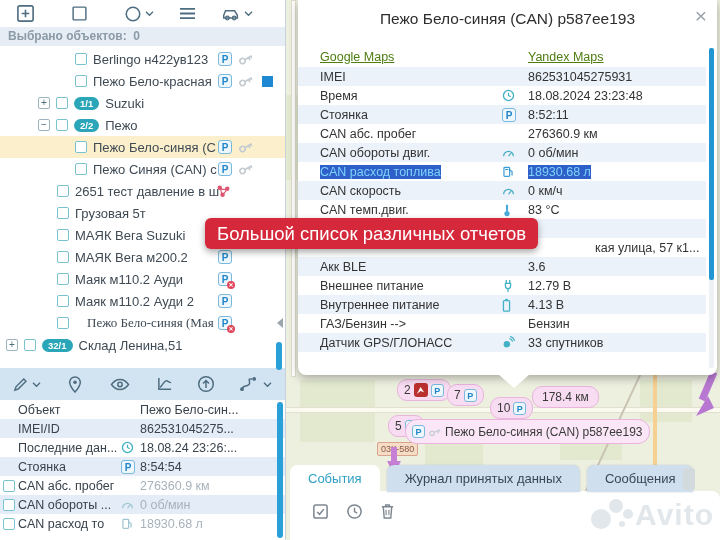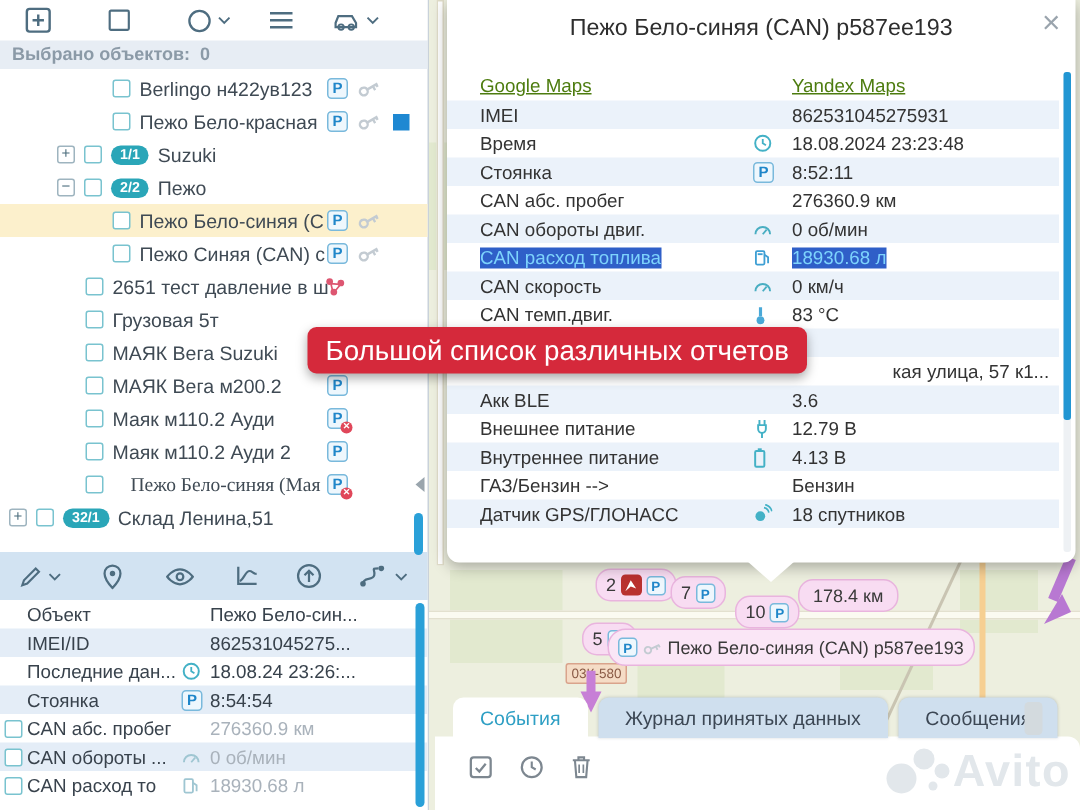--- a/index.html
+++ b/index.html
@@ -73,21 +73,21 @@
   .drow{height:19px;display:flex;align-items:center;font-size:12.5px;color:#38424c;position:relative;}
   .details > div:nth-child(even){background:#e4edf7;}
   .dlabel{position:absolute;left:18px;white-space:nowrap;}
   .dchk{position:absolute;left:3px;}
   .dicon{position:absolute;left:121px;display:flex;align-items:center;}
   .dvalue{position:absolute;left:140px;white-space:nowrap;}
   .muted{color:#a9b2bb;}
   .det-scroll{position:absolute;left:277px;top:402px;width:6px;height:136px;background:#2aa0d8;border-radius:3px;z-index:9;}
   
   .events{position:absolute;left:290px;top:465px;width:430px;height:75px;z-index:7;}
-  .tabs{position:absolute;left:12px;top:0;height:27px;display:flex;gap:7px;}
+  .tabs{position:absolute;left:0;top:0;height:27px;display:flex;gap:7px;}
   .tab{height:27px;border-radius:7px 7px 0 0;font-size:13px;display:flex;align-items:center;justify-content:center;
        padding:0 18px;cursor:pointer;background:#cfdfee;color:#3c4754;box-shadow:0 0 2px rgba(80,90,110,.25);}
   .tab.active{background:#fff;color:#2e9fc4;box-shadow:none;}
   .ebody{position:absolute;left:0;top:26px;width:430px;height:49px;background:#fff;border-radius:0 8px 0 0;}
   .eicons{position:absolute;left:22px;top:12px;display:flex;gap:17px;align-items:center;}
   .minibar{position:absolute;left:393px;top:3px;width:12px;height:22px;background:#d3dade;border-radius:3px;}
   
   .wm{position:absolute;right:6px;bottom:8px;z-index:9;display:flex;align-items:center;gap:0;}
   .wm-text{font-size:30px;font-weight:bold;color:#e2e7eb;letter-spacing:1px;}
   svg{display:block;}
@@ -272,21 +272,21 @@
         <span class="pvalue">Бензин</span>
       </div>
       <div class="prow">
         <span class="plabel">Датчик GPS/ГЛОНАСС</span>
         <span class="picon">
           <svg width="13" height="13" viewBox="0 0 16 16">
               <circle cx="6" cy="10" r="4" fill="#43b1c6"></circle>
               <path d="M9 3 a5 5 0 0 1 4 4 M10 0.5 a7.5 7.5 0 0 1 5.5 5.5" stroke="#43b1c6" stroke-width="1.4" fill="none"></path>
             </svg>
         </span>
-        <span class="pvalue">18 спутников</span>
+        <span class="pvalue">33 спутников</span>
       </div>
     </div>
     <div class="pscroll-track"></div>
     <div class="pscroll"></div>
   </div>
   <div class="popup-tail"></div>
 
   <div class="events">
     <div class="ebody"></div>
     <div class="tabs">

